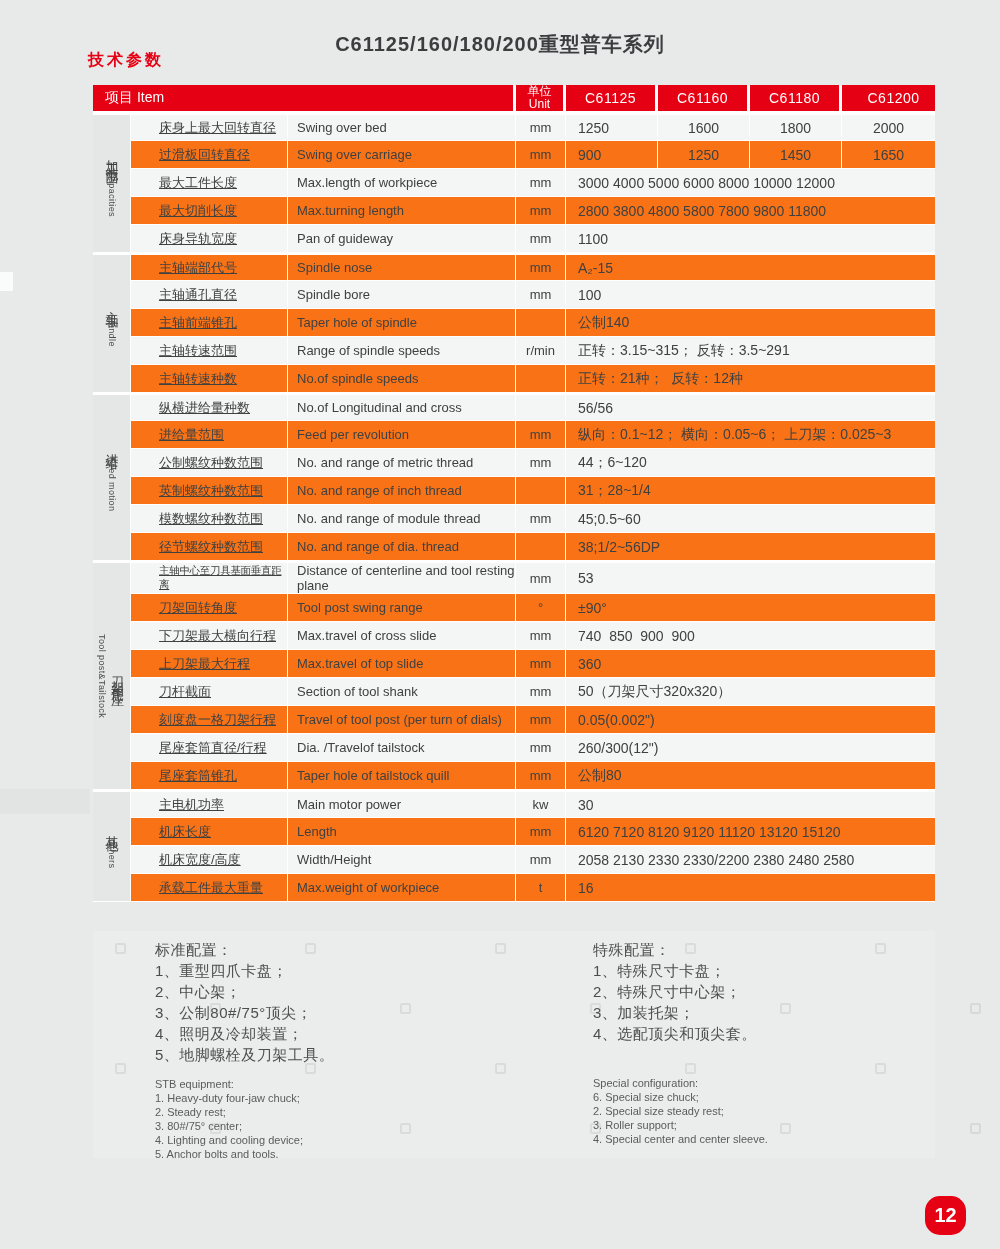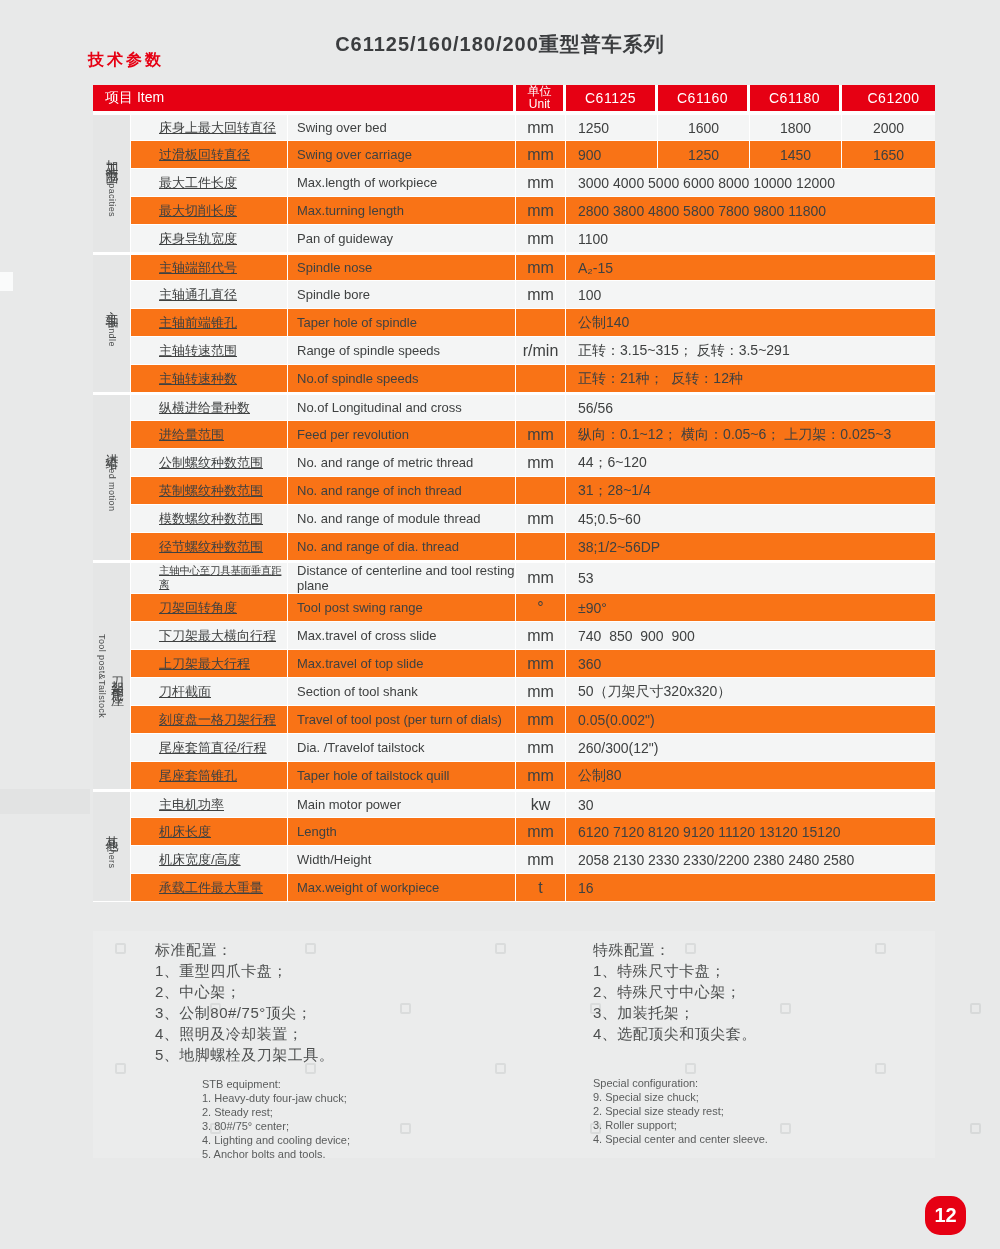--- a/index.html
+++ b/index.html
@@ -39,34 +39,34 @@
     vertical-align:middle; }
   .cat-inner.two-col { flex-direction:row-reverse; gap:1px; }
   .cat-cn, .cat-en { writing-mode:vertical-rl; text-orientation:mixed; display:inline-block; }
   .cat-cn { font-size:13px; letter-spacing:4px; color:#3f4141; }
   .cat-en { font-size:9px; letter-spacing:.4px; color:#4a4c4c; }
 
   .cn { padding-left:28px; font-size:13px;text-decoration:underline; }
   .cn.small { font-size:10.5px; letter-spacing:-.3px; }
   .en { padding-left:9px; font-size:13px; }
   .en.small { font-size:13px; }
-  .unit { text-align:center; font-size:16px; }
+  .unit { text-align:center; font-size:13px; }
   .val { font-size:14px; white-space:pre-wrap; }
   .mv { text-align:center; }
   .mv.first { text-align:left; padding-left:12px; }
   .span-val { padding-left:12px; }
 
   .panel { position:absolute; left:93px; top:931px; width:842px; height:227px;
     background:#ebecec; }
   .cfg-col { position:absolute; top:8px; }
   .cfg-left { left:62px; width:380px; }
   .cfg-right { left:500px; width:330px; }
   .cfg-cn div { font-size:15px; line-height:21px; color:#4c4e4e; letter-spacing:.5px; }
   .cfg-en { font-size:11px; line-height:14px; color:#5a5c5c; }
-  .cfg-left .cfg-en { margin-top:12px;margin-left:47px; }
+  .cfg-left .cfg-en { margin-top:12px; }
   .cfg-right .cfg-en { margin-top:32px; }
 
   .wm { position:absolute; width:11px; height:11px; border:2px solid rgba(130,135,135,.16);
     border-radius:2px; }
 
   .pagenum { position:absolute; left:925px; top:1196px; width:41px; height:39px;
     background:var(--accent); color:#fff; font-size:20px; font-weight:700;
     line-height:39px; text-align:center;border-radius:15px; }
 
   .edge-white { position:absolute; left:0; top:272px; width:13px; height:19px; background:#fafbfb; }
@@ -326,21 +326,21 @@
     <div class="cfg-col cfg-right">
       <div class="cfg-cn" id="spc-cn">
           <div class="cfg-title">特殊配置：</div>
           <div>1、特殊尺寸卡盘；</div>
           <div>2、特殊尺寸中心架；</div>
           <div>3、加装托架；</div>
           <div>4、选配顶尖和顶尖套。</div>
         </div>
       <div class="cfg-en" id="spc-en">
           <div class="cfg-title">Special configuration:</div>
-          <div>9. Special size chuck;</div>
+          <div>6. Special size chuck;</div>
           <div>2. Special size  steady rest;</div>
           <div>3. Roller support;</div>
           <div>4. Special center and center sleeve.</div>
         </div>
     </div>
   <div class="wm" style="left: 22px; top: 12px;"></div>
       <div class="wm" style="left: 212px; top: 12px;"></div>
       <div class="wm" style="left: 402px; top: 12px;"></div>
       <div class="wm" style="left: 592px; top: 12px;"></div>
       <div class="wm" style="left: 782px; top: 12px;"></div>

